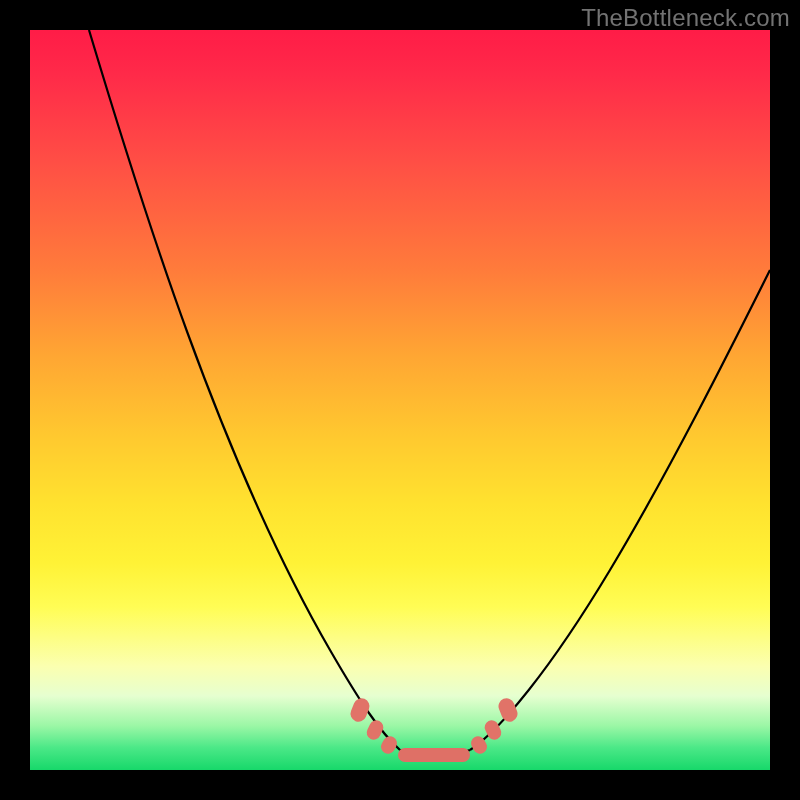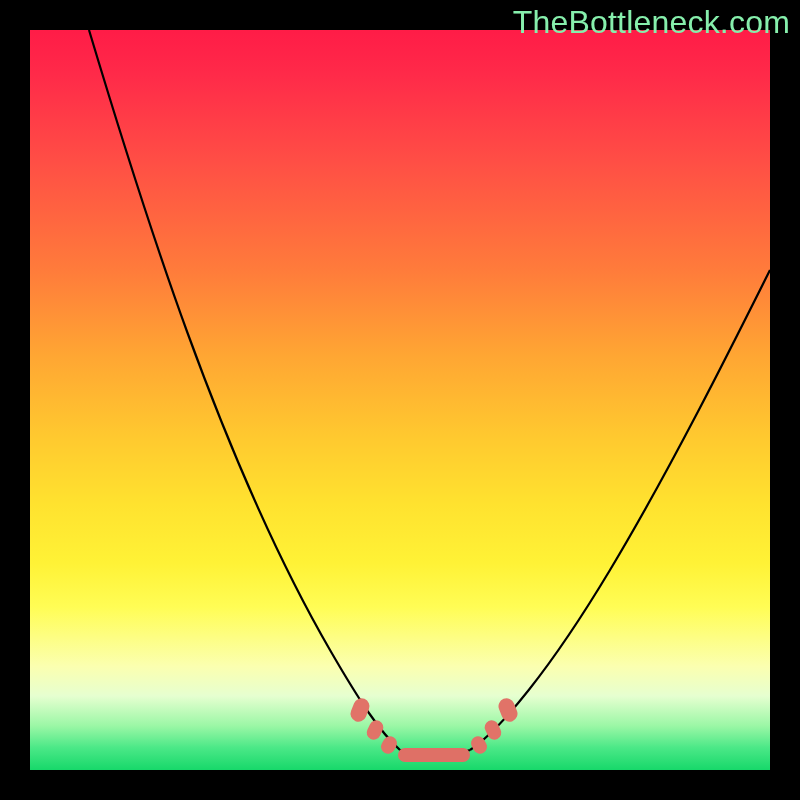--- a/index.html
+++ b/index.html
@@ -39,22 +39,22 @@
       #e6ffd0 90%,
       #9cf7a6 94%,
       #4be887 97%,
       #17d86a 100%
     );
   }
   .watermark {
     position: absolute;
     top: 4px;
     right: 10px;
-    color: #86efac;
-    font-size: 32px;
+    color: #737373;
+    font-size: 24px;
     letter-spacing: 0.2px;
     font-weight: 400;
     user-select: none;
   }
   svg.curve {
     position: absolute;
     left: 0;
     top: 0;
     width: 740px;
     height: 740px;

